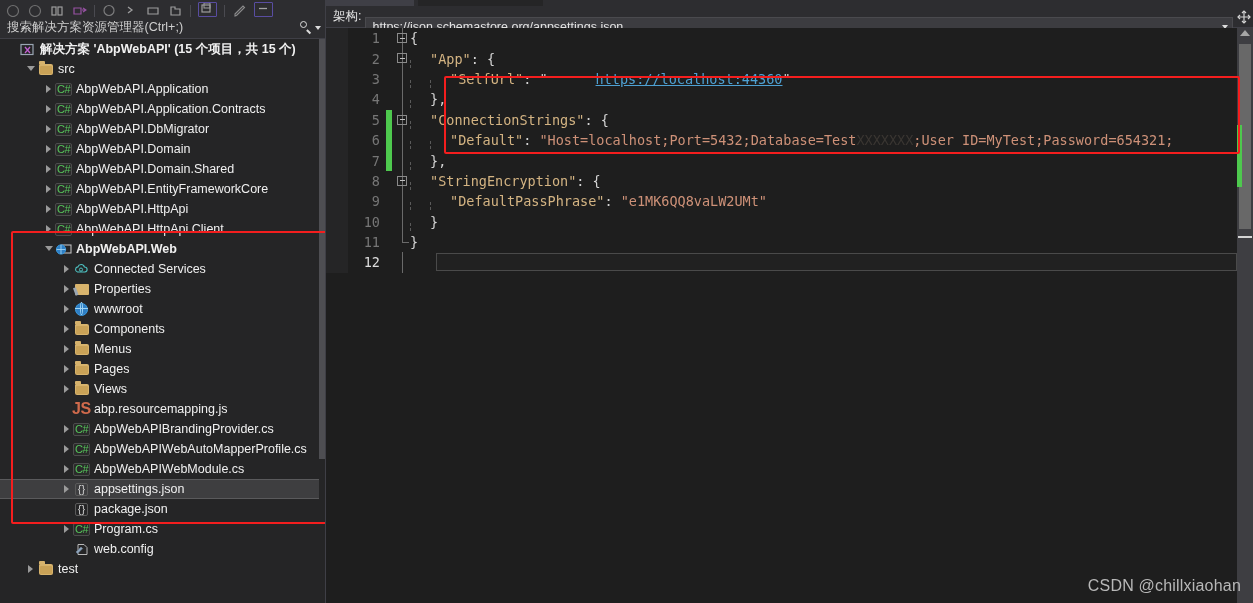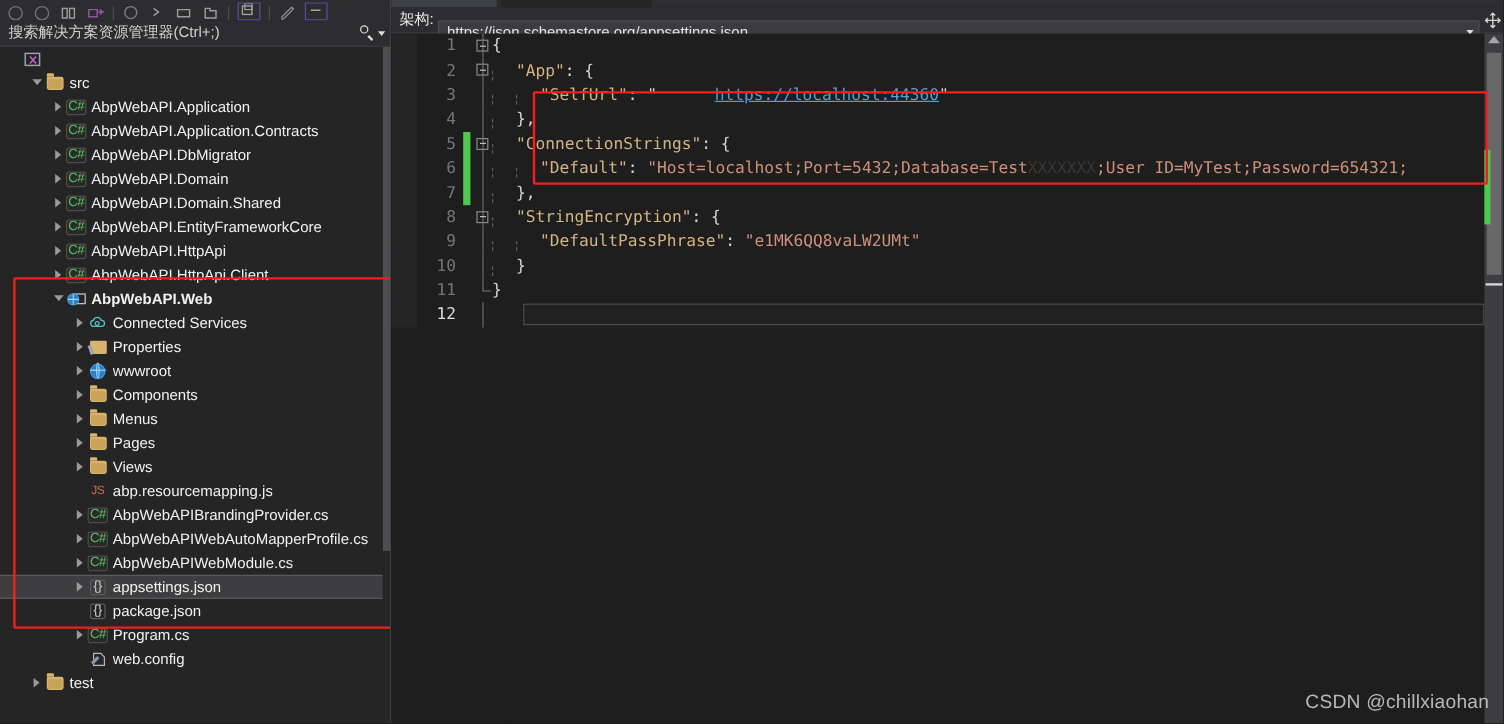--- a/index.html
+++ b/index.html
@@ -193,23 +193,23 @@
     color: #55c45a;
     font-family: "Liberation Sans", sans-serif;
     letter-spacing: -0.5px;
     border: 1px solid #4c4c4c;
     border-radius: 2px;
     padding: 0 1px;
     line-height: 11px;
     background: #2a2a2a;
   }
   .ic-js {
-    font-size: 10px;
+    font-size: 16px;
     color: #cf6a4c;
-    font-weight: normal;
+    font-weight: bold;
     letter-spacing: -.3px;
   }
   .ic-json {
     font-size: 11px;
     color: #cfcfcf;
     border: 1px solid #5a5a5a;
     border-radius: 2px;
     line-height: 11px;
     padding: 0 1.5px;
   }
@@ -576,20 +576,21 @@
 
     <div class="se-tree" id="tree">
         <div class="row" style="padding-left: 6px;">
           <span class="arrow"></span>
           <span class="icn">
             <svg width="15" height="13" viewBox="0 0 15 13">
               <rect x="1" y="1.5" width="12" height="10" fill="none" stroke="#9aa6b3" stroke-width="1.2"></rect>
               <path d="M5 4l5 6M10 4l-5 6" stroke="#c060d0" stroke-width="1.3"></path>
             </svg>
           </span>
+          <span class="lbl bold">解决方案 'AbpWebAPI' (15 个项目，共 15 个)</span>
         </div>
         <div class="row" style="padding-left: 24px;">
           <span class="arrow">
             <span class="arrow-glyph open"></span>
           </span>
           <span class="icn">
             <span class="ic-folder"></span>
           </span>
           <span class="lbl">src</span>
         </div>

